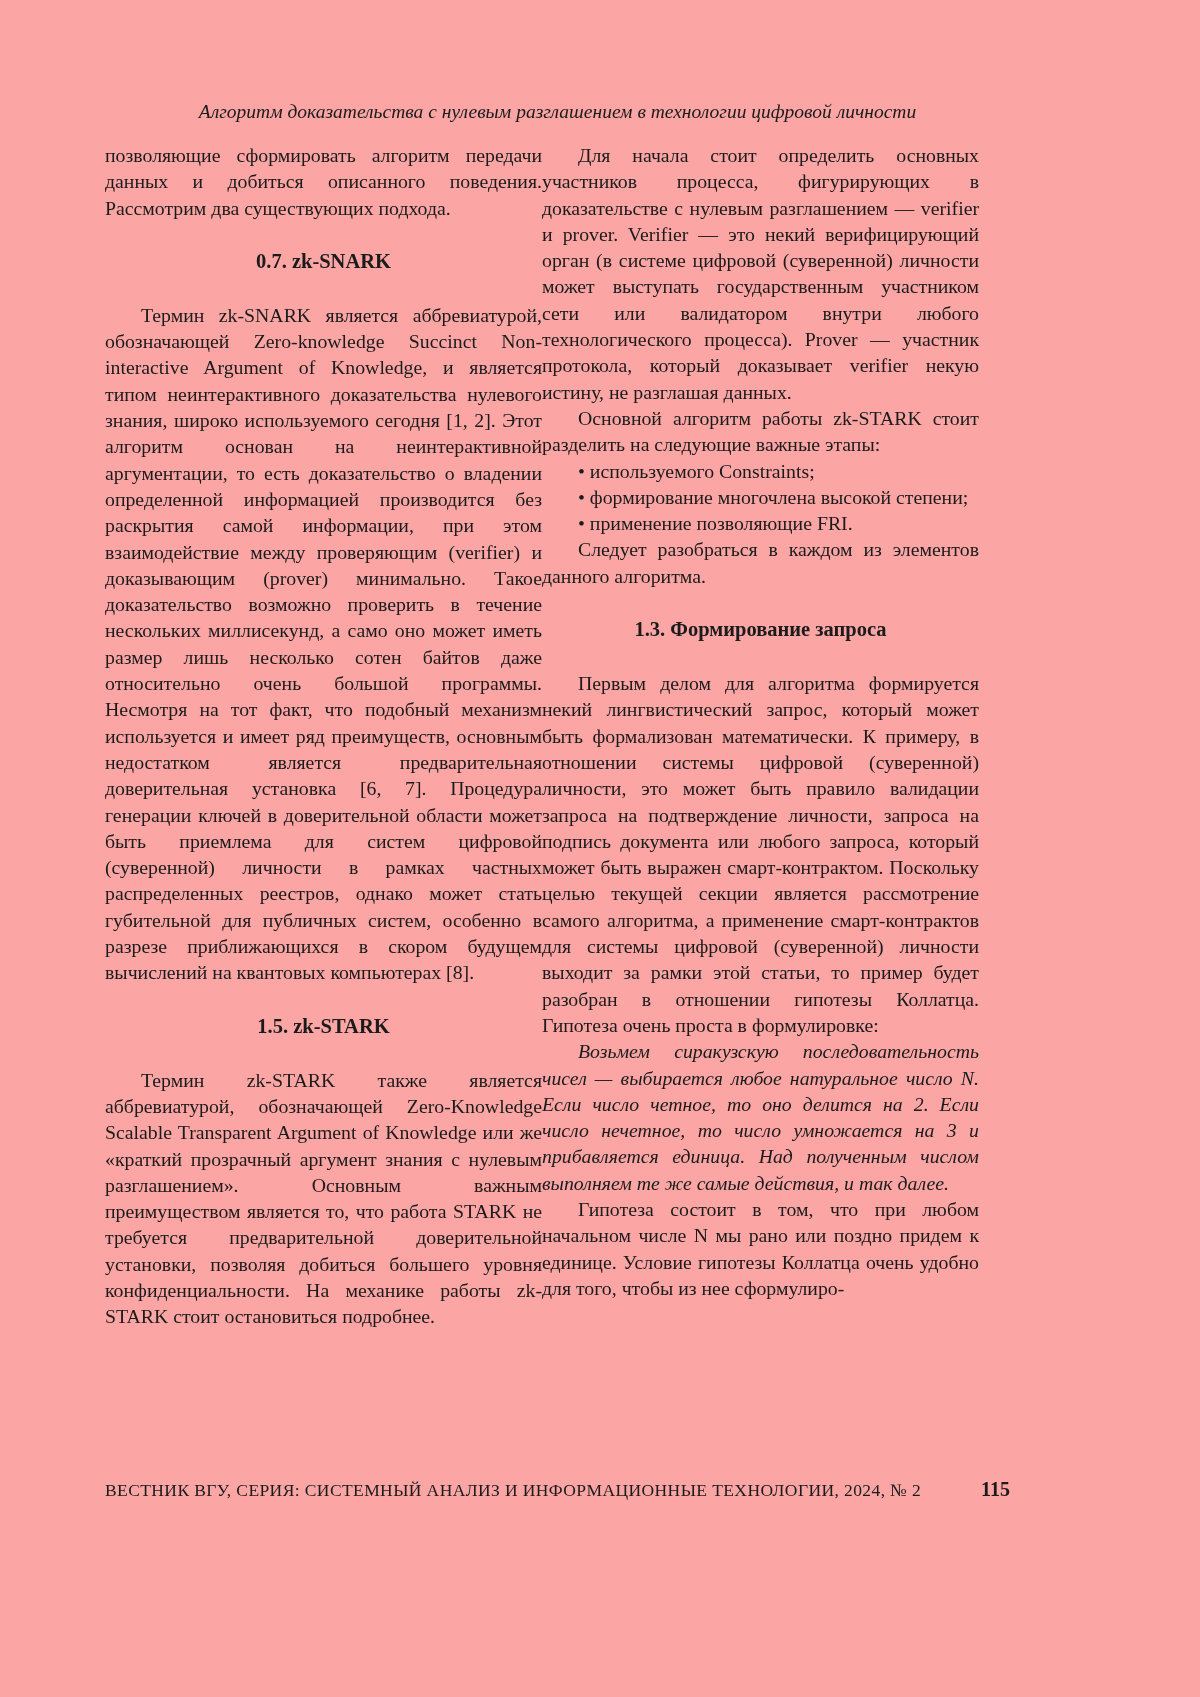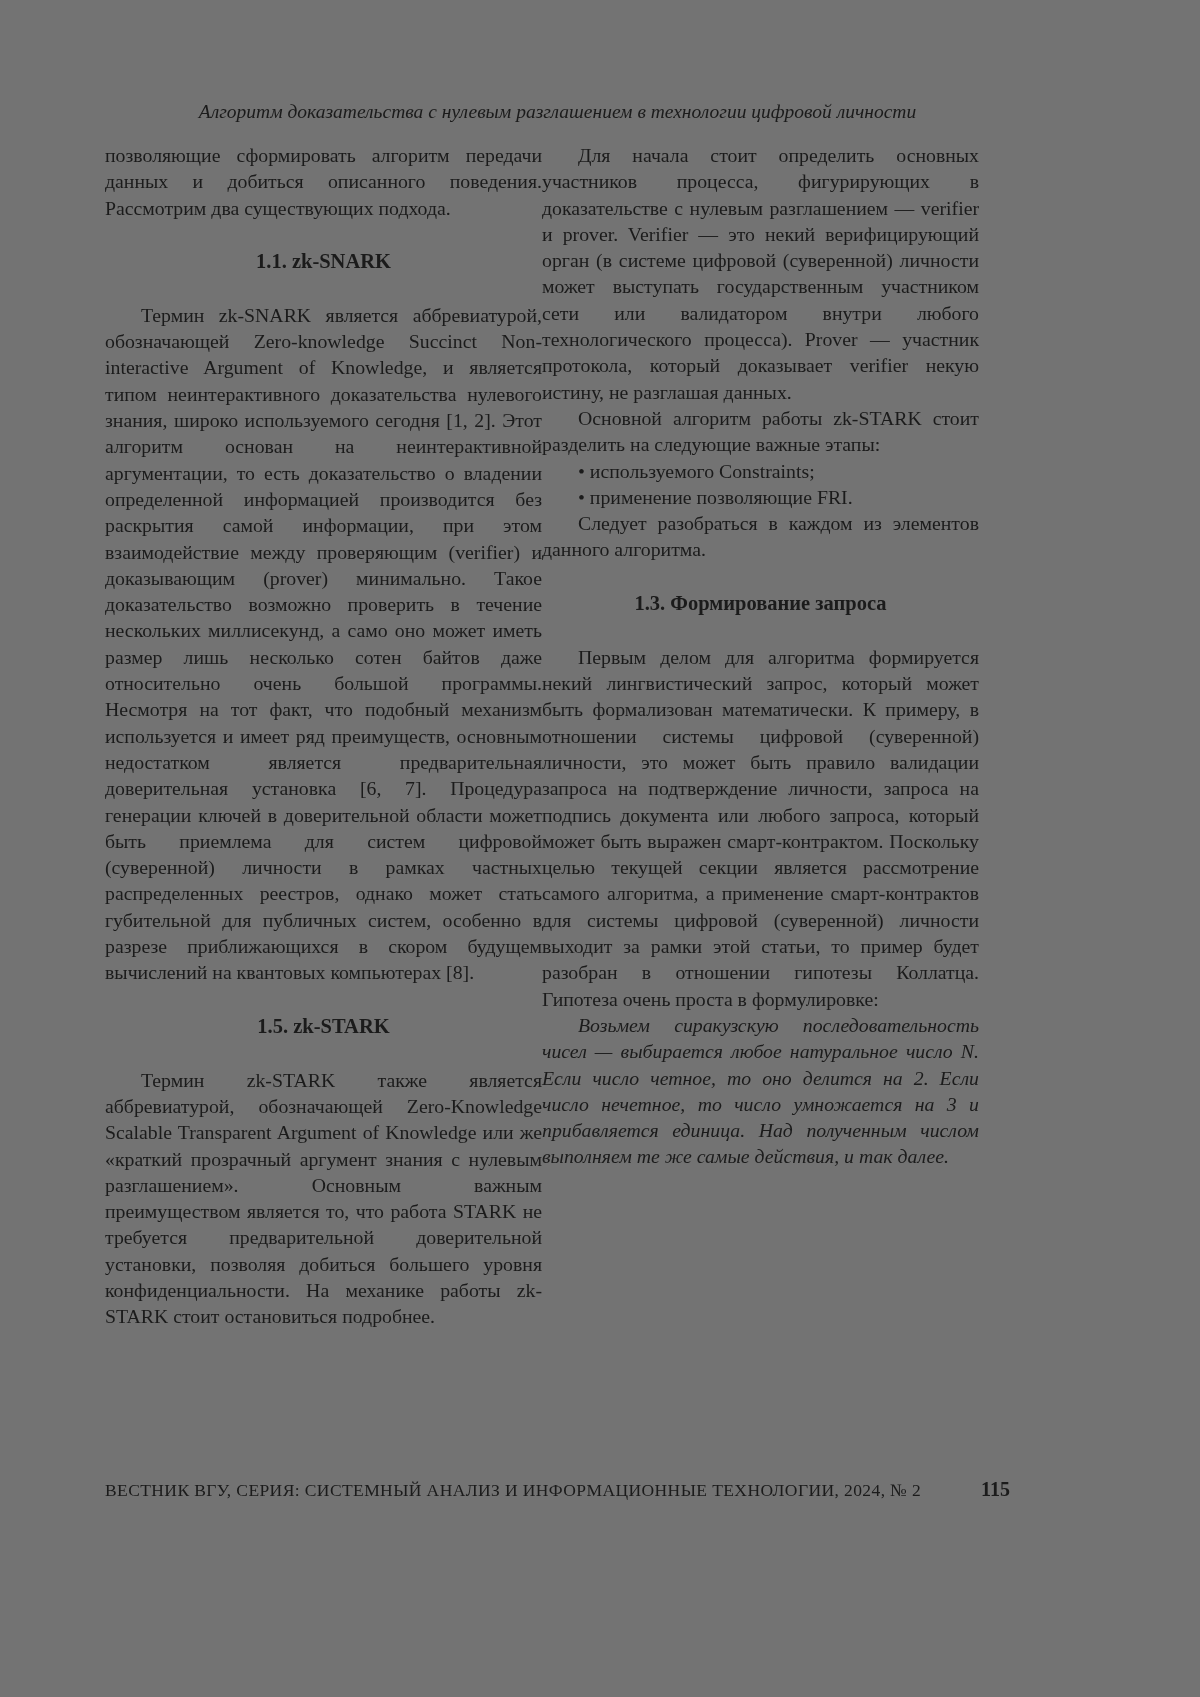--- a/index.html
+++ b/index.html
@@ -9,21 +9,21 @@
     height: 1697px;
     background: #ffffff;
     font-family: "Liberation Serif", "DejaVu Serif", serif;
     color: #1b1b1b;
     overflow: hidden;
   }
   .page {
     position: relative;
     width: 1200px;
     height: 1697px;
-    background: #737373;
+    background: #fca5a5;
   }
   .running-header {
     position: absolute;
     top: 100px;
     left: 105px;
     width: 905px;
     text-align: center;
     font-style: italic;
     font-size: 19.5px;
     line-height: 24px;
@@ -82,35 +82,37 @@
 <body>
 
 <div class="page">
 
   <div class="running-header">Алгоритм доказательства с нулевым разглашением в технологии цифровой личности</div>
 
   <div class="columns">
 
     <div class="column">
       <p class="para">позволяющие сформировать алгоритм передачи данных и добиться описанного поведения. Рассмотрим два существующих подхода.</p>
-      <h3 class="section-heading">1.1. zk-SNARK</h3>
+      <h3 class="section-heading">0.7. zk-SNARK</h3>
       <p class="para indent">Термин zk-SNARK является аббревиатурой, обозначающей Zero-knowledge Succinct Non-interactive Argument of Knowledge, и является типом неинтерактивного доказательства нулевого знания, широко используемого сегодня [1, 2]. Этот алгоритм основан на неинтерактивной аргументации, то есть доказательство о владении определенной информацией производится без раскрытия самой информации, при этом взаимодействие между проверяющим (verifier) и доказывающим (prover) минимально. Такое доказательство возможно проверить в течение нескольких миллисекунд, а само оно может иметь размер лишь несколько сотен байтов даже относительно очень большой программы. Несмотря на тот факт, что подобный механизм используется и имеет ряд преимуществ, основным недостатком является предварительная доверительная установка [6, 7]. Процедура генерации ключей в доверительной области может быть приемлема для систем цифровой (суверенной) личности в рамках частных распределенных реестров, однако может стать губительной для публичных систем, особенно в разрезе приближающихся в скором будущем вычислений на квантовых компьютерах [8].</p>
       <h3 class="section-heading">1.5. zk-STARK</h3>
       <p class="para indent">Термин zk-STARK также является аббревиатурой, обозначающей Zero-Knowledge Scalable Transparent Argument of Knowledge или же «краткий прозрачный аргумент знания с нулевым разглашением». Основным важным преимуществом является то, что работа STARK не требуется предварительной доверительной установки, позволяя добиться большего уровня конфиденциальности. На механике работы zk-STARK стоит остановиться подробнее.</p>
     </div>
 
     <div class="column">
       <p class="para indent">Для начала стоит определить основных участников процесса, фигурирующих в доказательстве с нулевым разглашением — verifier и prover. Verifier — это некий верифицирующий орган (в системе цифровой (суверенной) личности может выступать государственным участником сети или валидатором внутри любого технологического процесса). Prover — участник протокола, который доказывает verifier некую истину, не разглашая данных.</p>
       <p class="para indent">Основной алгоритм работы zk-STARK стоит разделить на следующие важные этапы:</p>
       <p class="para indent">• используемого Constraints;</p>
+      <p class="para indent">• формирование многочлена высокой степени;</p>
       <p class="para indent">• применение позволяющие FRI.</p>
       <p class="para indent">Следует разобраться в каждом из элементов данного алгоритма.</p>
       <h3 class="section-heading">1.3. Формирование запроса</h3>
       <p class="para indent">Первым делом для алгоритма формируется некий лингвистический запрос, который может быть формализован математически. К примеру, в отношении системы цифровой (суверенной) личности, это может быть правило валидации запроса на подтверждение личности, запроса на подпись документа или любого запроса, который может быть выражен смарт-контрактом. Поскольку целью текущей секции является рассмотрение самого алгоритма, а применение смарт-контрактов для системы цифровой (суверенной) личности выходит за рамки этой статьи, то пример будет разобран в отношении гипотезы Коллатца. Гипотеза очень проста в формулировке:</p>
       <p class="para indent italic">Возьмем сиракузскую последовательность чисел — выбирается любое натуральное число N. Если число четное, то оно делится на 2. Если число нечетное, то число умножается на 3 и прибавляется единица. Над полученным числом выполняем те же самые действия, и так далее.</p>
+      <p class="para indent">Гипотеза состоит в том, что при любом начальном числе N мы рано или поздно придем к единице. Условие гипотезы Коллатца очень удобно для того, чтобы из нее сформулиро-</p>
     </div>
 
   </div>
 
   <div class="footer">
     <span class="footer-journal">ВЕСТНИК ВГУ, СЕРИЯ: СИСТЕМНЫЙ АНАЛИЗ И ИНФОРМАЦИОННЫЕ ТЕХНОЛОГИИ, 2024, № 2</span>
     <span class="footer-pagenum">115</span>
   </div>
 
 </div>

